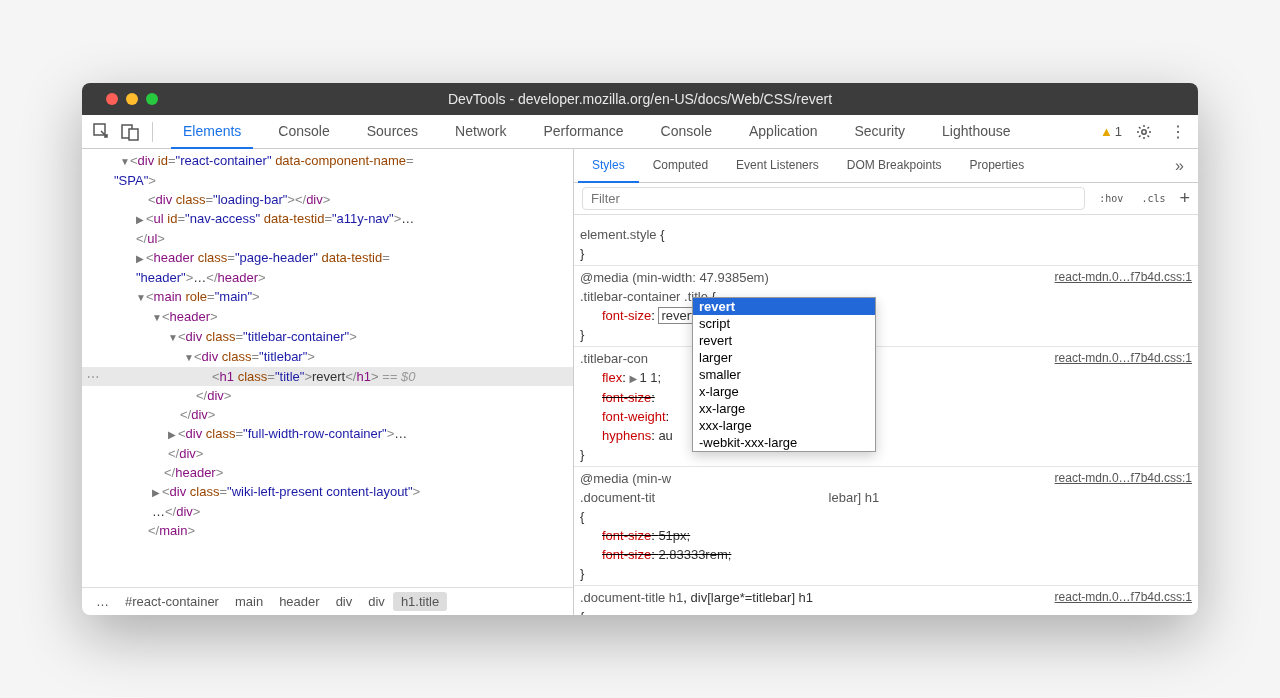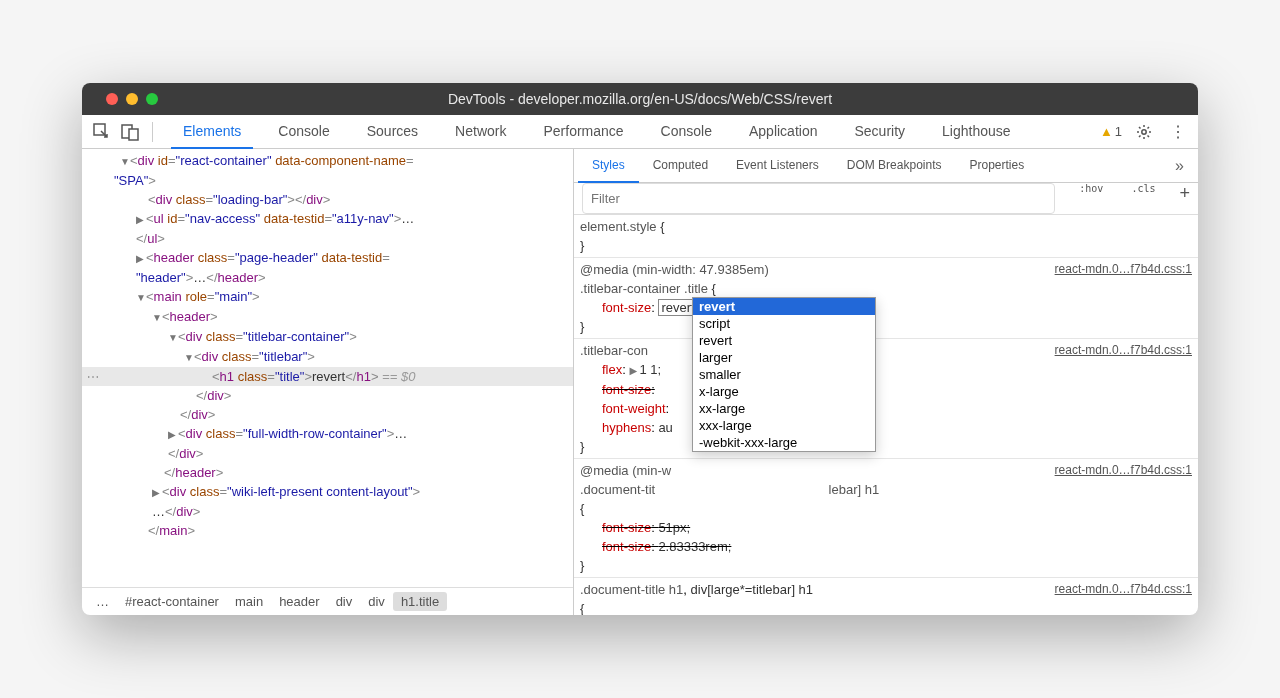--- a/index.html
+++ b/index.html
@@ -36,25 +36,25 @@
 .eqsel { color: #999; font-style: italic; }
 .ellipsis-gutter { width: 14px; color: #888; display: inline-block; text-align: center; }
 .breadcrumbs { height: 28px; border-top: 1px solid #ddd; display: flex; align-items: center; font-size: 13px; color: #555; padding: 0 6px; gap: 0; }
 .bc { padding: 2px 8px; cursor: pointer; }
 .bc.active { background: #ddd; border-radius: 3px; }
 .right { flex: 1; display: flex; flex-direction: column; position: relative; }
 .subtabs { height: 34px; border-bottom: 1px solid #ccc; display: flex; align-items: center; padding: 0 4px; }
 .subtab { padding: 0 14px; font-size: 12px; color: #555; height: 34px; display: flex; align-items: center; cursor: pointer; border-bottom: 2px solid transparent; }
 .subtab.active { color: #1a73e8; border-bottom-color: #1a73e8; }
 .chev { margin-left: auto; padding: 0 10px; color: #666; }
-.filterbar { height: 32px; border-bottom: 1px solid #ddd; display: flex; padding: 0 8px; gap: 20px; }
+.filterbar { height: 32px; border-bottom: 1px solid #ddd; display: flex; align-items: center; padding: 0 8px; gap: 10px; }
 .filter-input { flex: 1; border: 1px solid #ddd; border-radius: 4px; padding: 3px 8px; font-size: 13px; color: #888; }
 .filter-btn { font-family: Menlo, monospace; font-size: 10px; color: #555; padding: 0 4px; cursor: pointer; }
 .plus { font-size: 18px; color: #555; cursor: pointer; }
-.styles { flex: 1; overflow: auto; font-family: Menlo, Monaco, monospace; font-size: 13px; line-height: 19px; }
+.styles { flex: 1; overflow: auto; font-family: Menlo, Monaco, monospace; font-size: 13px; line-height: 19px; margin-top: 8px; }
 .rule { border-bottom: 1px solid #e5e5e5; padding: 2px 6px; position: relative; }
 .selector { color: #555; }
 .media { color: #555; }
 .source { position: absolute; right: 6px; top: 2px; color: #555; text-decoration: underline; font-size: 12px; }
 .prop { padding-left: 22px; }
 .prop-name { color: #c80000; }
 .prop-val { color: #333; }
 .strike { text-decoration: line-through; }
 .brace { color: #333; }
 .editing { border: 1px solid #888; background: #fff; padding: 0 2px; }

